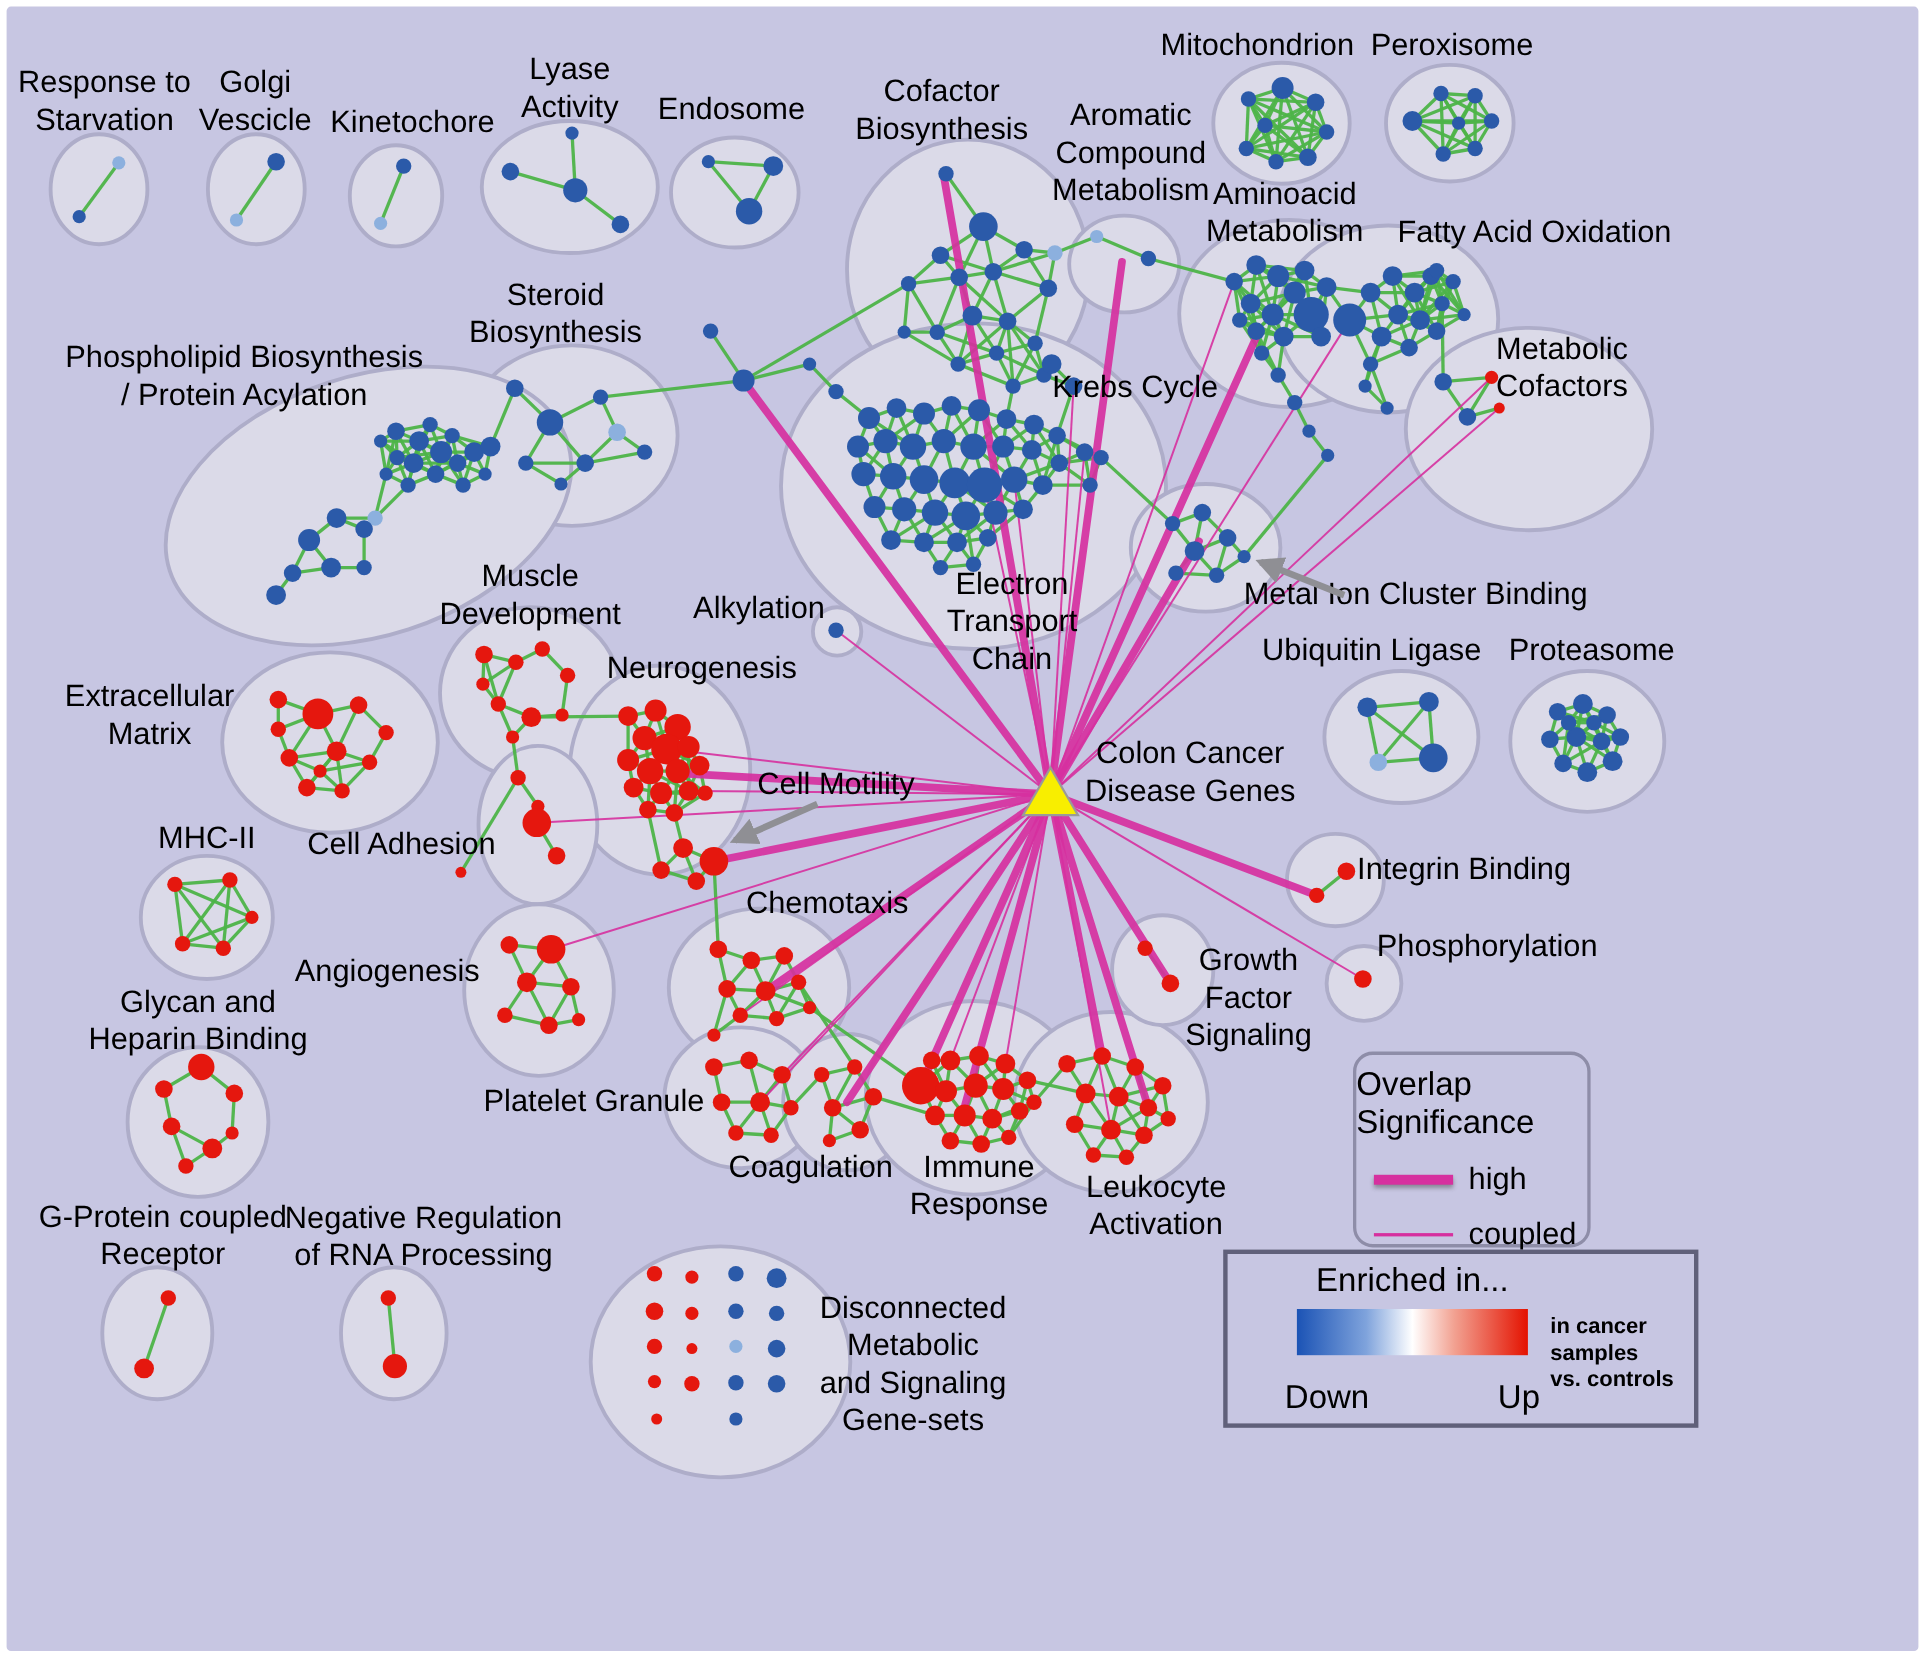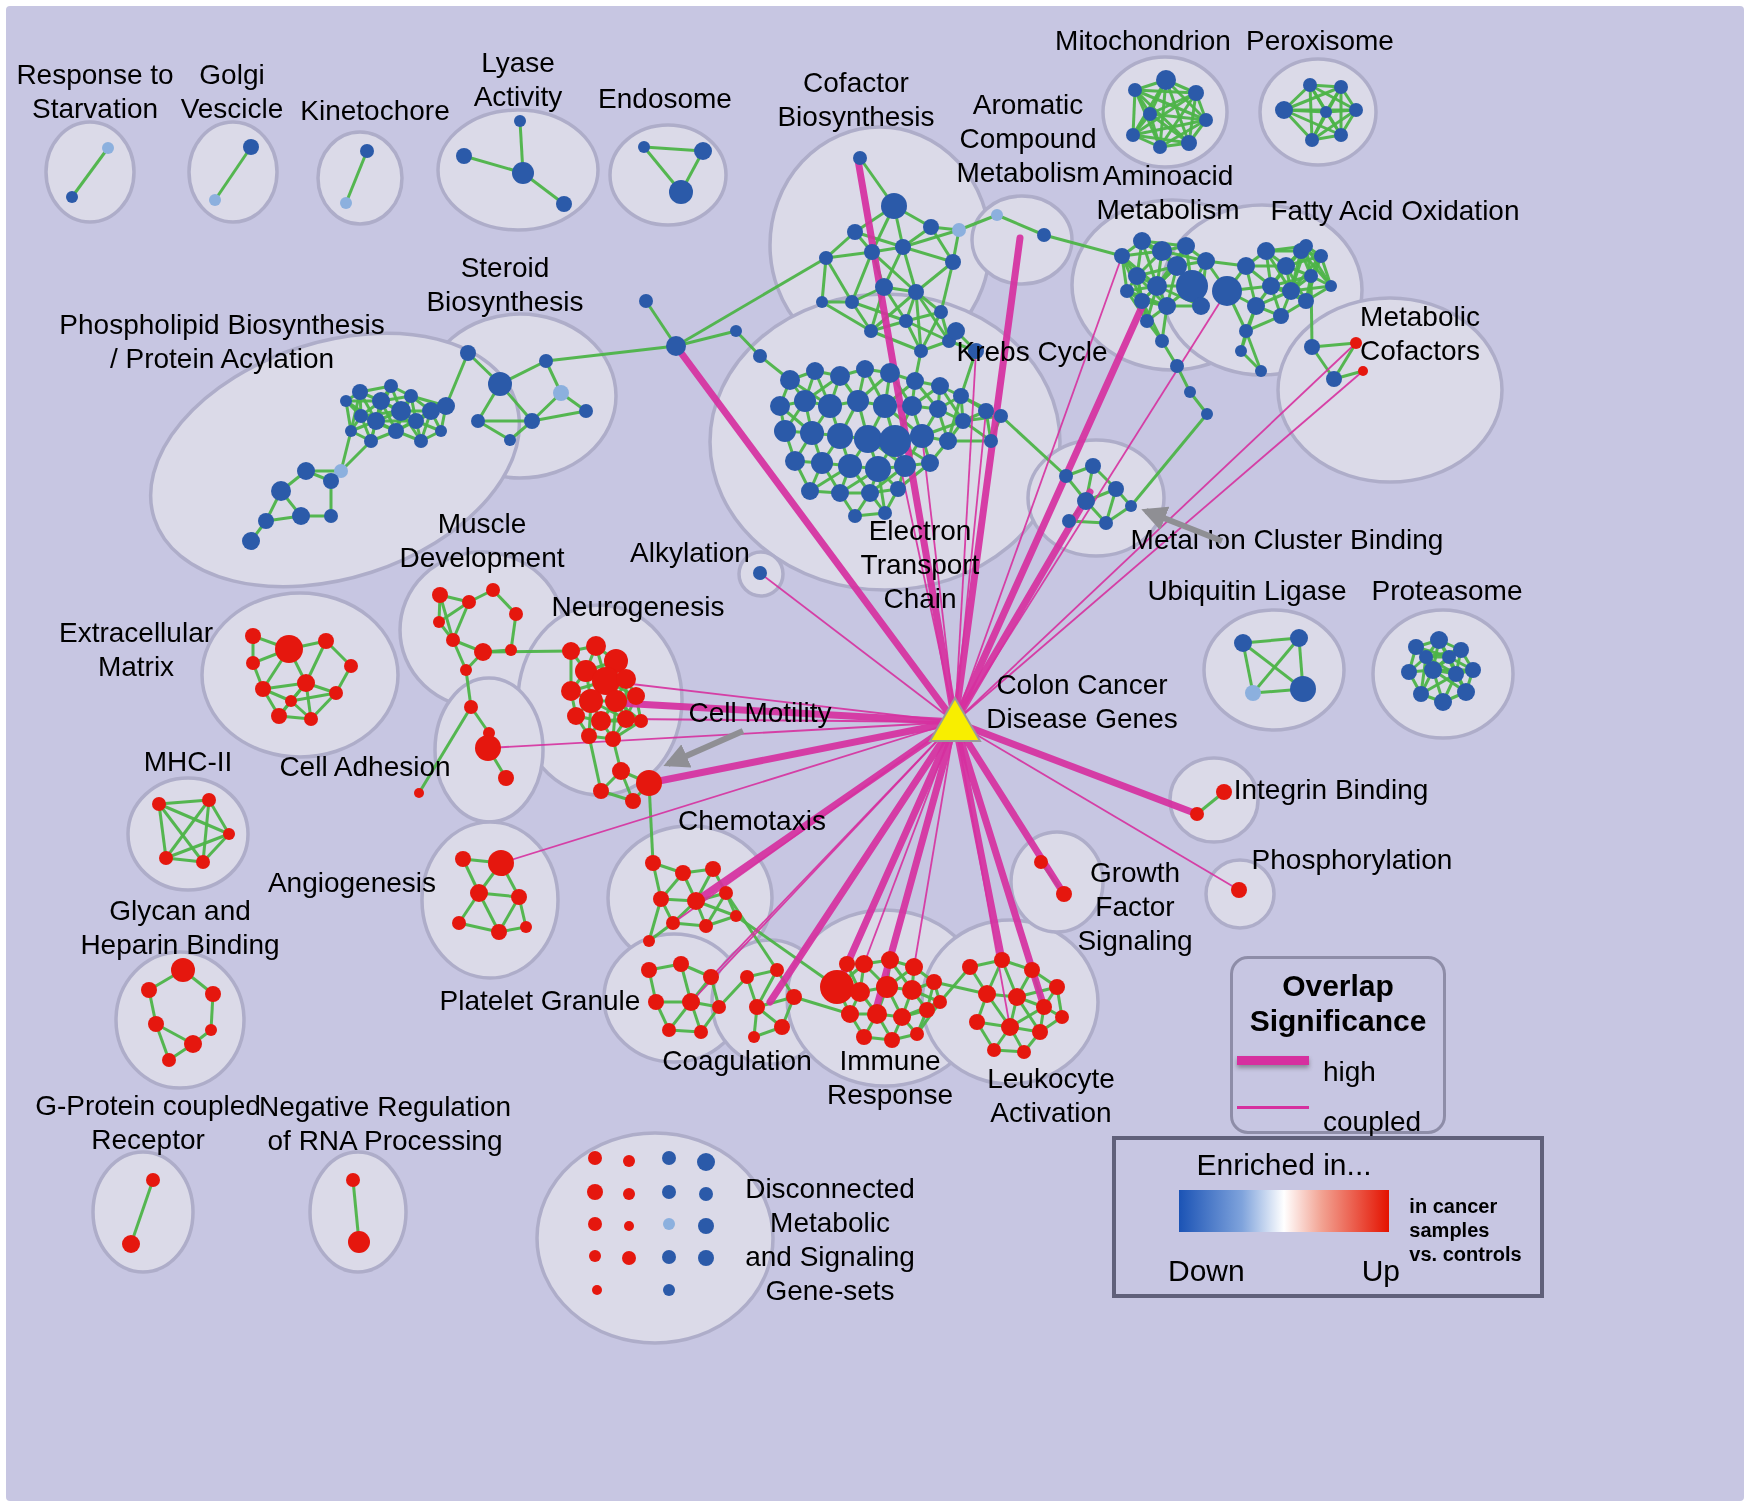--- a/index.html
+++ b/index.html
@@ -1,22 +1,22 @@
 <!DOCTYPE html>
 <html><head>
 <meta charset="utf-8">
 <style>
   html,body{margin:0;padding:0;background:#ffffff;}
   .canvas{position:relative;width:1750px;height:1507px;background:#ffffff;overflow:hidden;
           font-family:"Liberation Sans", sans-serif;}
   #net{position:absolute;left:0;top:0;}
   .legend{position:absolute;background:#c7c6e2;box-sizing:border-box;color:#000;}
   .legend-overlap{left:1230px;top:956px;width:216px;height:178px;border:3px solid #8e8da8;border-radius:18px;}
-  .legend-overlap .legend-title{white-space:pre-line;text-align:center;font-size:30px;line-height:1.15;padding-top:10px;font-weight:bold;}
-  .legend-row{display:flex;gap:14px;padding-left:4px;margin-top:18px;}
+  .legend-overlap .legend-title{white-space:pre-line;font-size:30px;line-height:1.15;padding-top:10px;}
+  .legend-row{display:flex;align-items:center;gap:14px;padding-left:16px;margin-top:18px;}
   .line-sample{display:inline-block;width:72px;flex:0 0 72px;background:#d6309f;}
   .line-high{height:9px;box-shadow:0 3px 4px rgba(60,60,60,.45);}
   .line-moderate{height:3px;}
   .legend-row span.lbl{font-size:28px;}
   .legend-enrich{left:1112px;top:1136px;width:432px;height:162px;border:4px solid #60607a;display:flex;padding:6px 8px;}
   .enrich-left{margin-left:45px;width:230px;display:flex;flex-direction:column;align-items:center;}
   .enrich-title{font-size:30px;margin-top:2px;}
   .gradient-bar{width:210px;height:46px;margin-top:8px;
     background:linear-gradient(90deg,#1b53b5 0%,#7fa3dc 30%,#ffffff 50%,#f2a292 68%,#e41200 100%);}
   .enrich-scale{width:232px;display:flex;justify-content:space-between;font-size:30px;margin-top:22px;}

